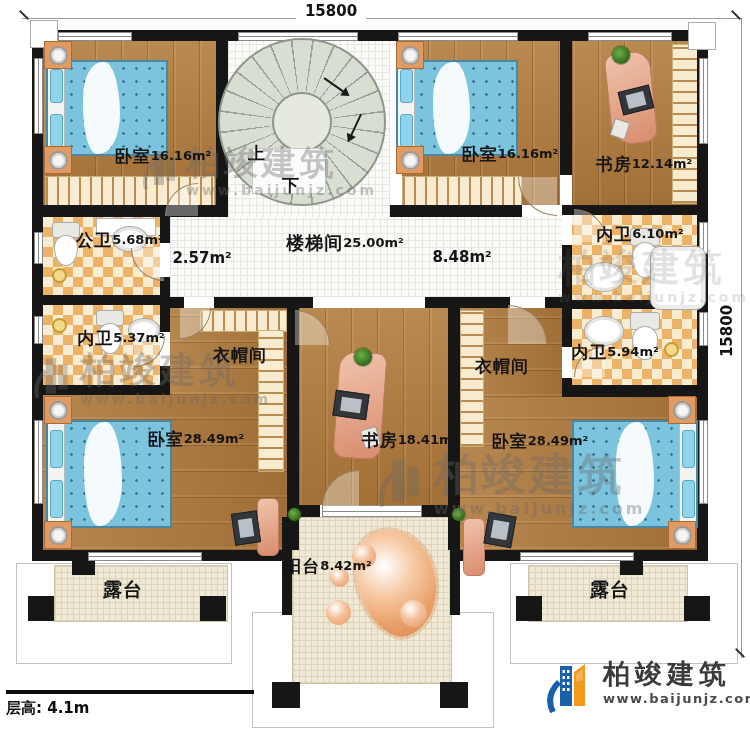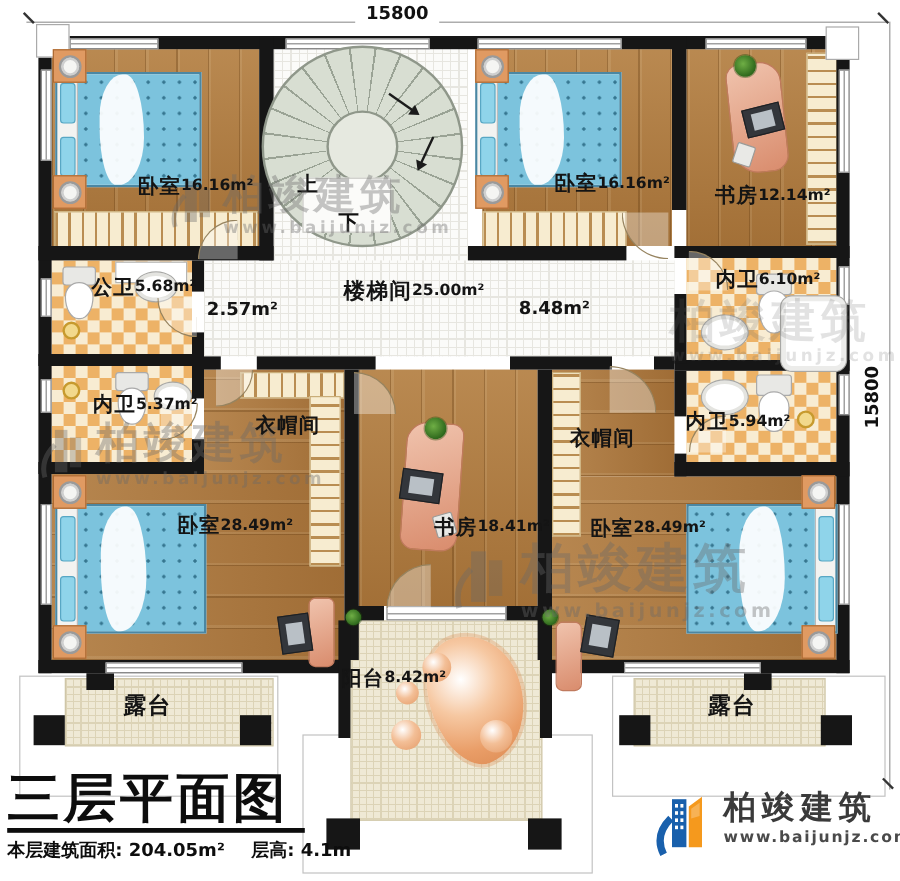--- a/index.html
+++ b/index.html
@@ -423,25 +423,23 @@
     </div>
   </div>
   <div class="wm" style="left:558px;top:248px;opacity:.5;">
     <div class="wmcol">
       <span class="wmbrand" style="font-size:38px;">柏竣建筑</span>
       <span class="wmurl" style="font-size:14px;">www.baijunjz.com</span>
     </div>
   </div>
 
   <div class="titleblock" style="left:6px;top:636px;display:flex;align-items:flex-end;gap:14px;">
-    <span id="title-main">三层平面图</span>
   </div>
   <div id="title-underline" style="left:6px;top:690px;width:248px;height:4px;"></div>
   <div class="infoline" style="left:6px;top:699px;">
-    <span>本层建筑面积: 204.05m²</span>
     <span>层高: 4.1m</span>
   </div>
 
   <div id="logo" style="left:543px;top:660px;">
     <svg width="52" height="56" viewBox="0 0 52 56">
       <path d="M10 52 Q2 36 16 22" stroke="#1960ac" stroke-width="6" fill="none"></path>
       <rect x="17" y="6" width="12" height="40" fill="#1960ac"></rect>
       <rect x="19.5" y="10" width="2.5" height="3" fill="#fff"></rect>
         <rect x="24" y="10" width="2.5" height="3" fill="#fff"></rect>
       <rect x="19.5" y="16" width="2.5" height="3" fill="#fff"></rect>

